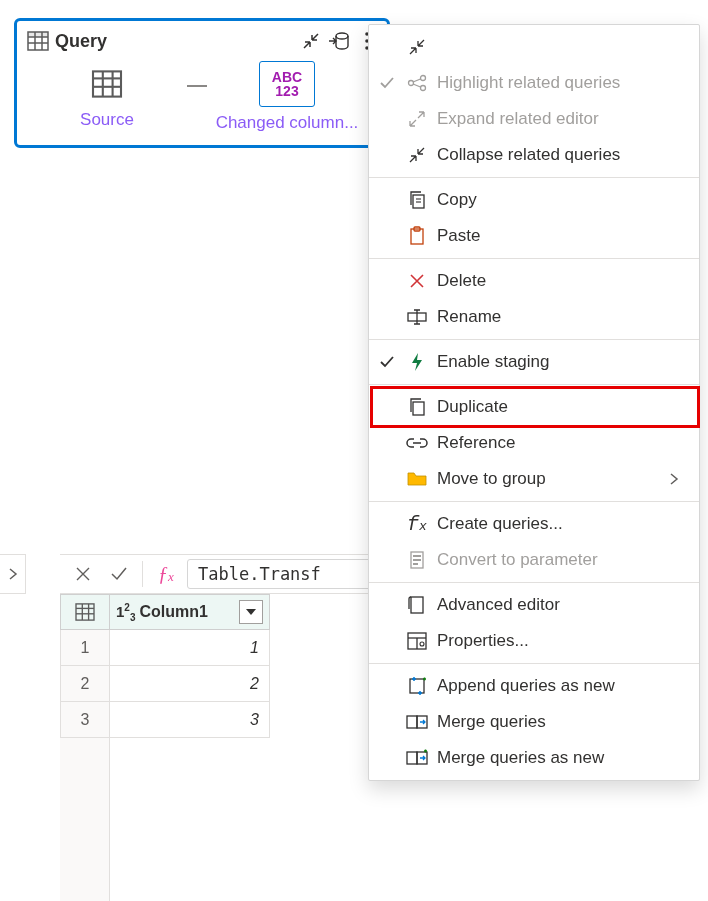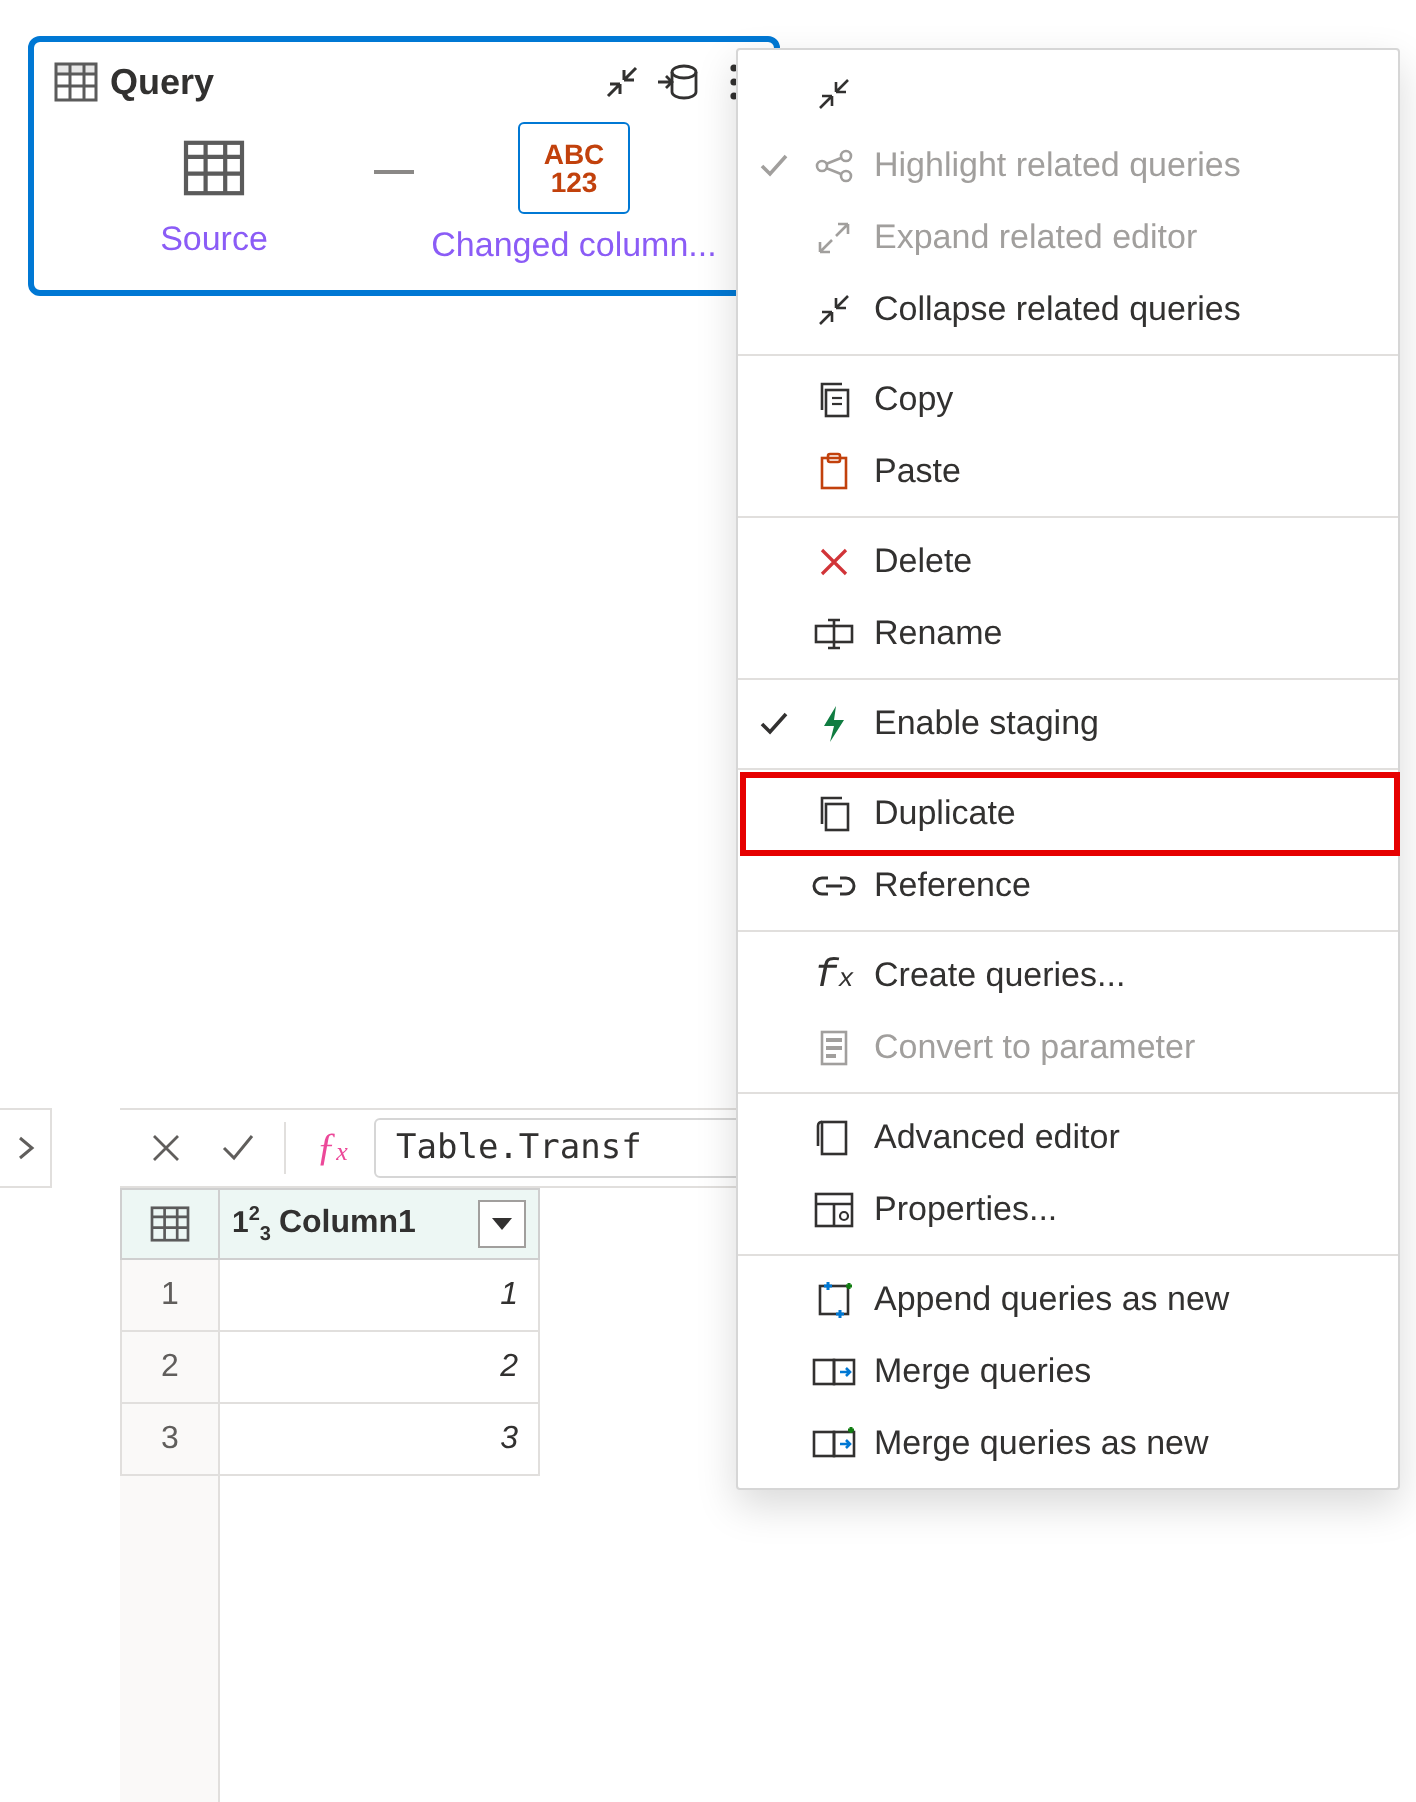--- a/index.html
+++ b/index.html
@@ -54,21 +54,21 @@
   .step-icon-box {
     width:46px; height:40px;
     display:flex; align-items:center; justify-content:center;
   }
   .step-label { font-size:17px; color:#8b5cf6; margin-top:6px; white-space:nowrap; }
   .changed-box {
     border: 1.5px solid #0078d4;
     border-radius:3px;
     width:56px; height:46px;
     display:flex; flex-direction:column; align-items:center; justify-content:center;
-    font-size:14px; line-height:1; color:#c2410c;
+    font-size:14px; line-height:1; color:#a21caf;
     background:#fff;
     font-weight:600;
   }
   .connector { flex:0 0 20px; height:2px; background:#8a8886; margin-top:-22px; }
   .add-circle {
     position:absolute;
     right:-16px; top:28px;
     width:32px; height:32px; border-radius:50%;
     border:1.5px solid #cfcfcf;
     background:#fff;
@@ -377,20 +377,34 @@
     </div>
     <div class="menu-item">
       <span class="menu-check"></span>
       <span class="menu-icon">
           <svg width="22" height="14" viewBox="0 0 22 14">
             <path d="M8 3 L5 3 A4 4 0 0 0 5 11 L8 11 M14 3 L17 3 A4 4 0 0 1 17 11 L14 11 M7 7 L15 7" fill="none" stroke="#323130" stroke-width="1.5"></path>
           </svg>
         </span>
       <span class="menu-label">Reference</span>
     </div>
+    <div class="menu-item">
+      <span class="menu-check"></span>
+      <span class="menu-icon">
+          <svg width="20" height="16" viewBox="0 0 20 16">
+            <path d="M1 3 L1 14 L19 14 L19 5 L9 5 L7 2 L1 2 Z" fill="#ffb900" stroke="#c19100" stroke-width="0.8"></path>
+          </svg>
+        </span>
+      <span class="menu-label">Move to group</span>
+      <span class="menu-chevron">
+          <svg width="10" height="14" viewBox="0 0 10 14">
+            <path d="M2 2 L8 7 L2 12" fill="none" stroke="#605e5c" stroke-width="1.5"></path>
+          </svg>
+        </span>
+    </div>
     <div class="menu-sep"></div>
     <div class="menu-item">
       <span class="menu-check"></span>
       <span class="menu-icon">
           <span style="font-style:italic;font-family:Liberation Mono, monospace;font-size:20px;">f<span style="font-size:13px;">x</span></span>
         </span>
       <span class="menu-label">Create queries...</span>
     </div>
     <div class="menu-item disabled">
       <span class="menu-check"></span>

